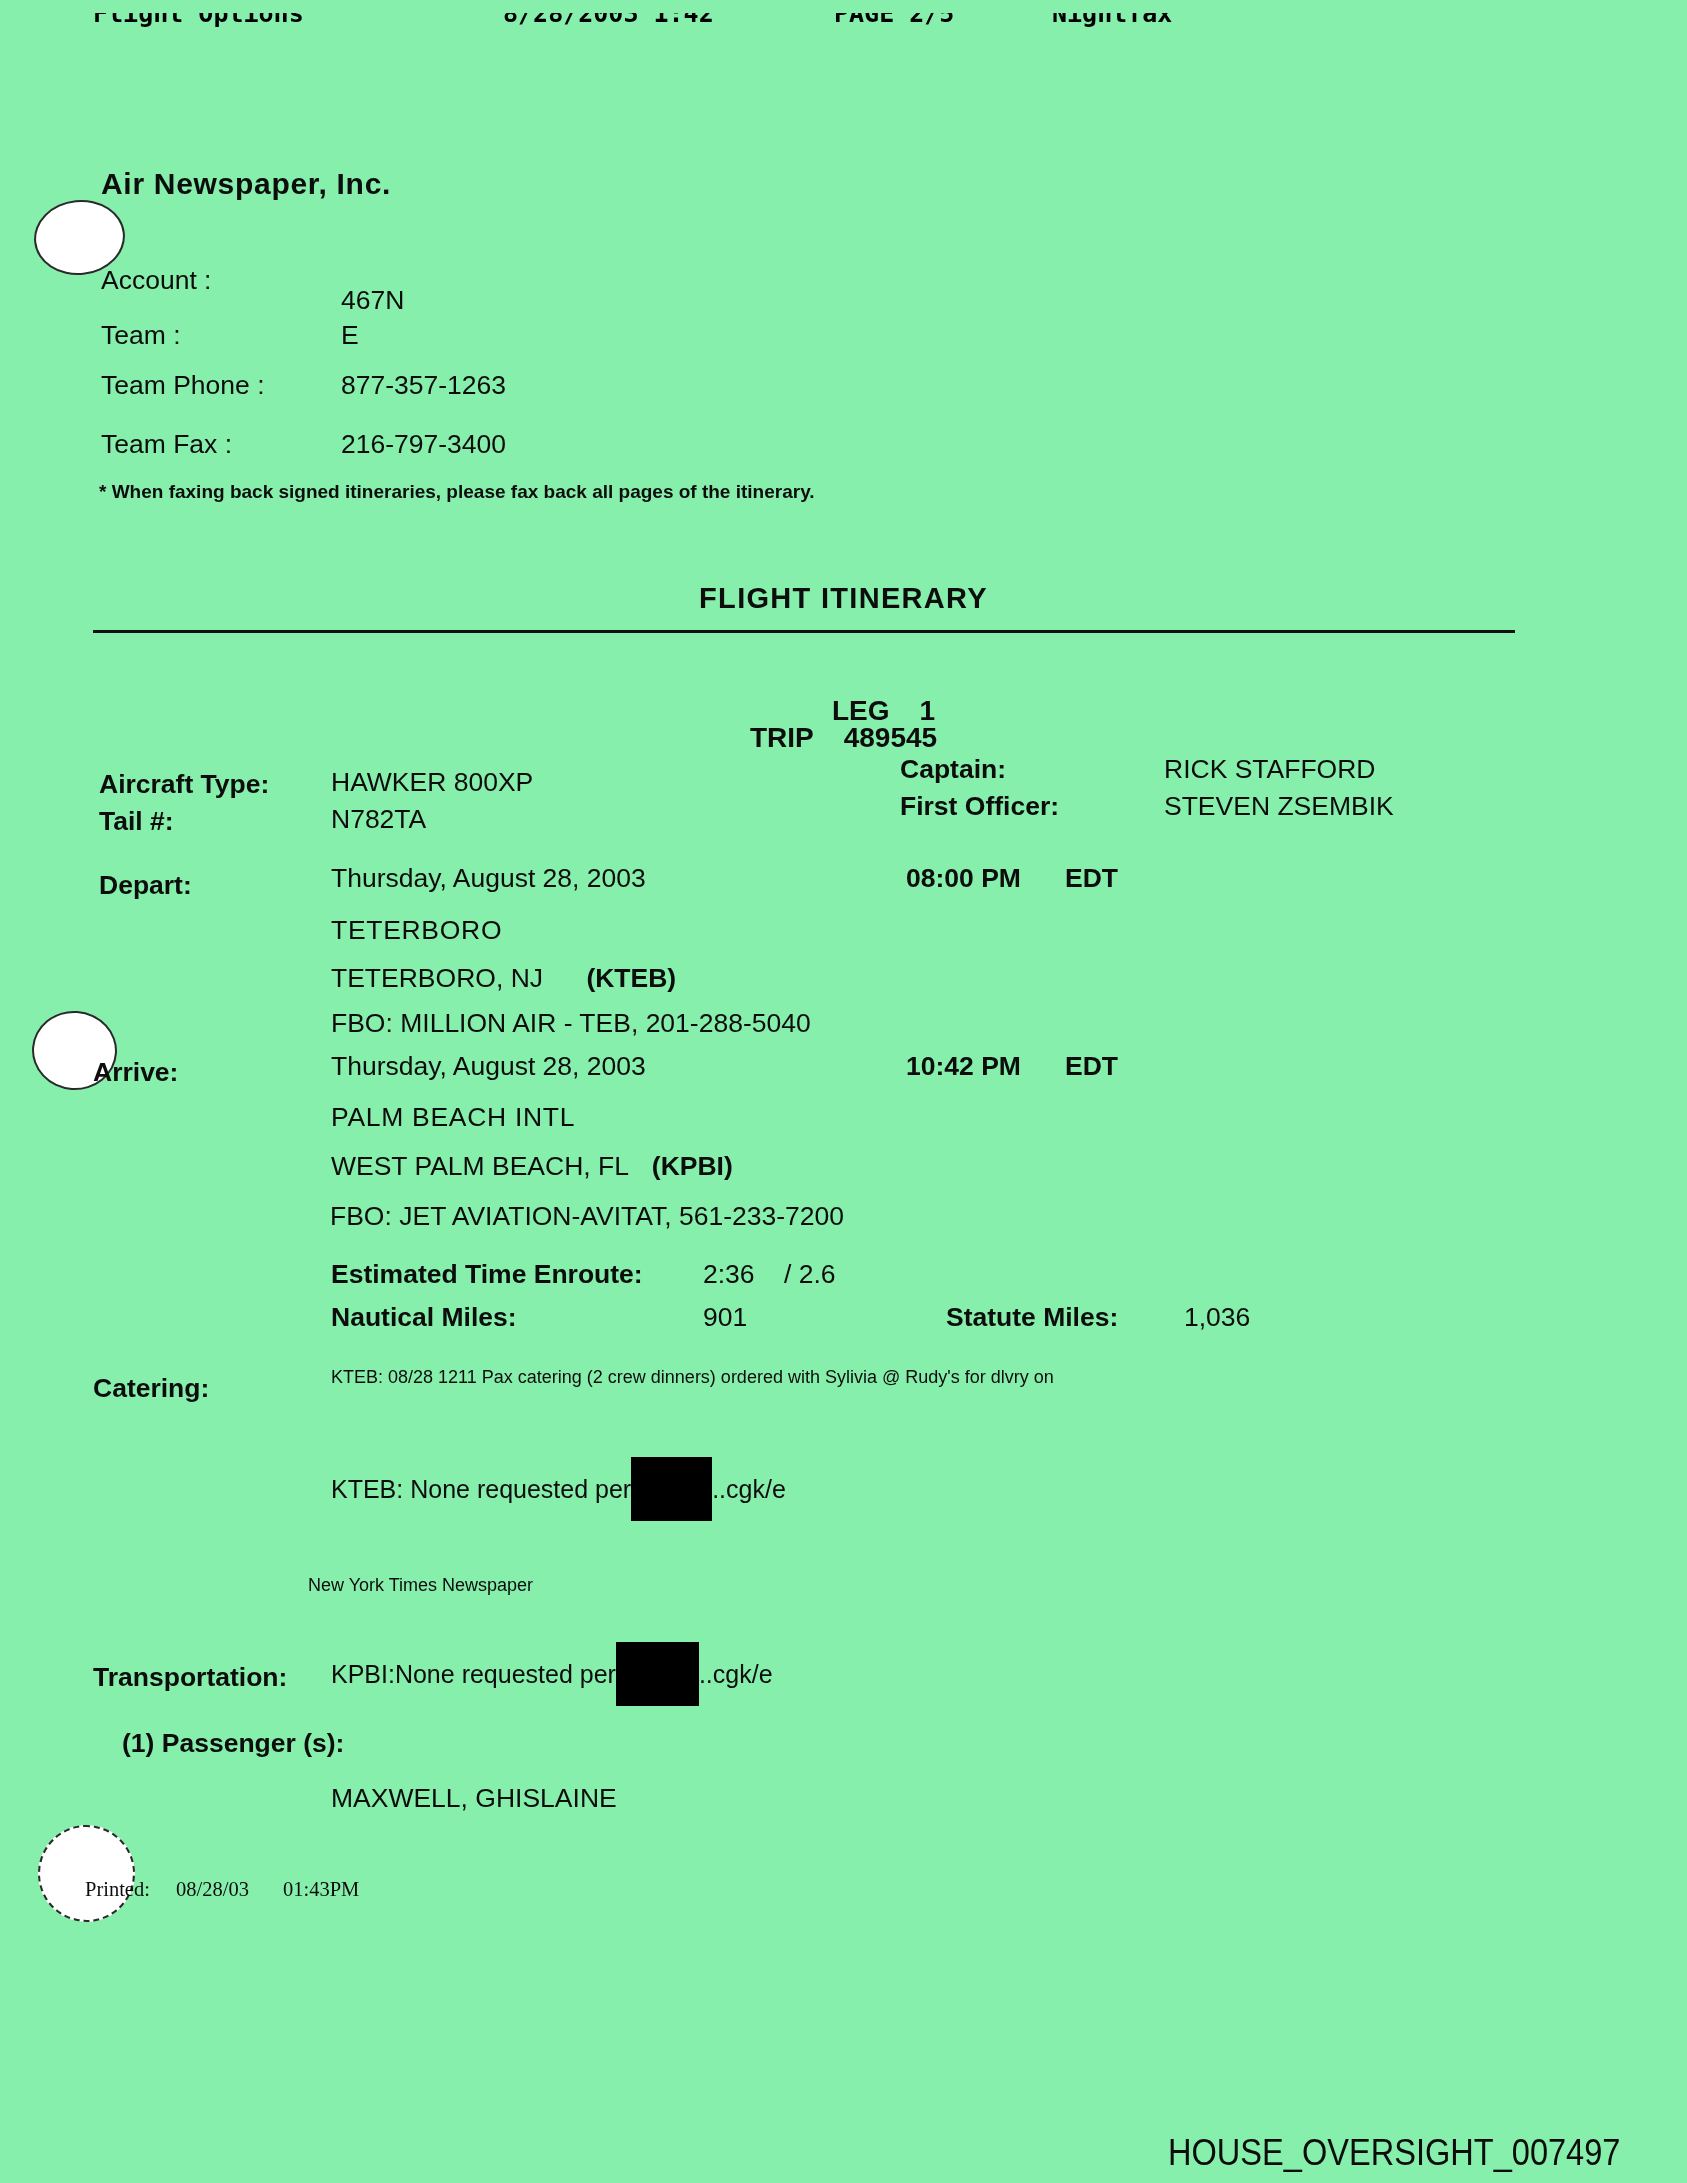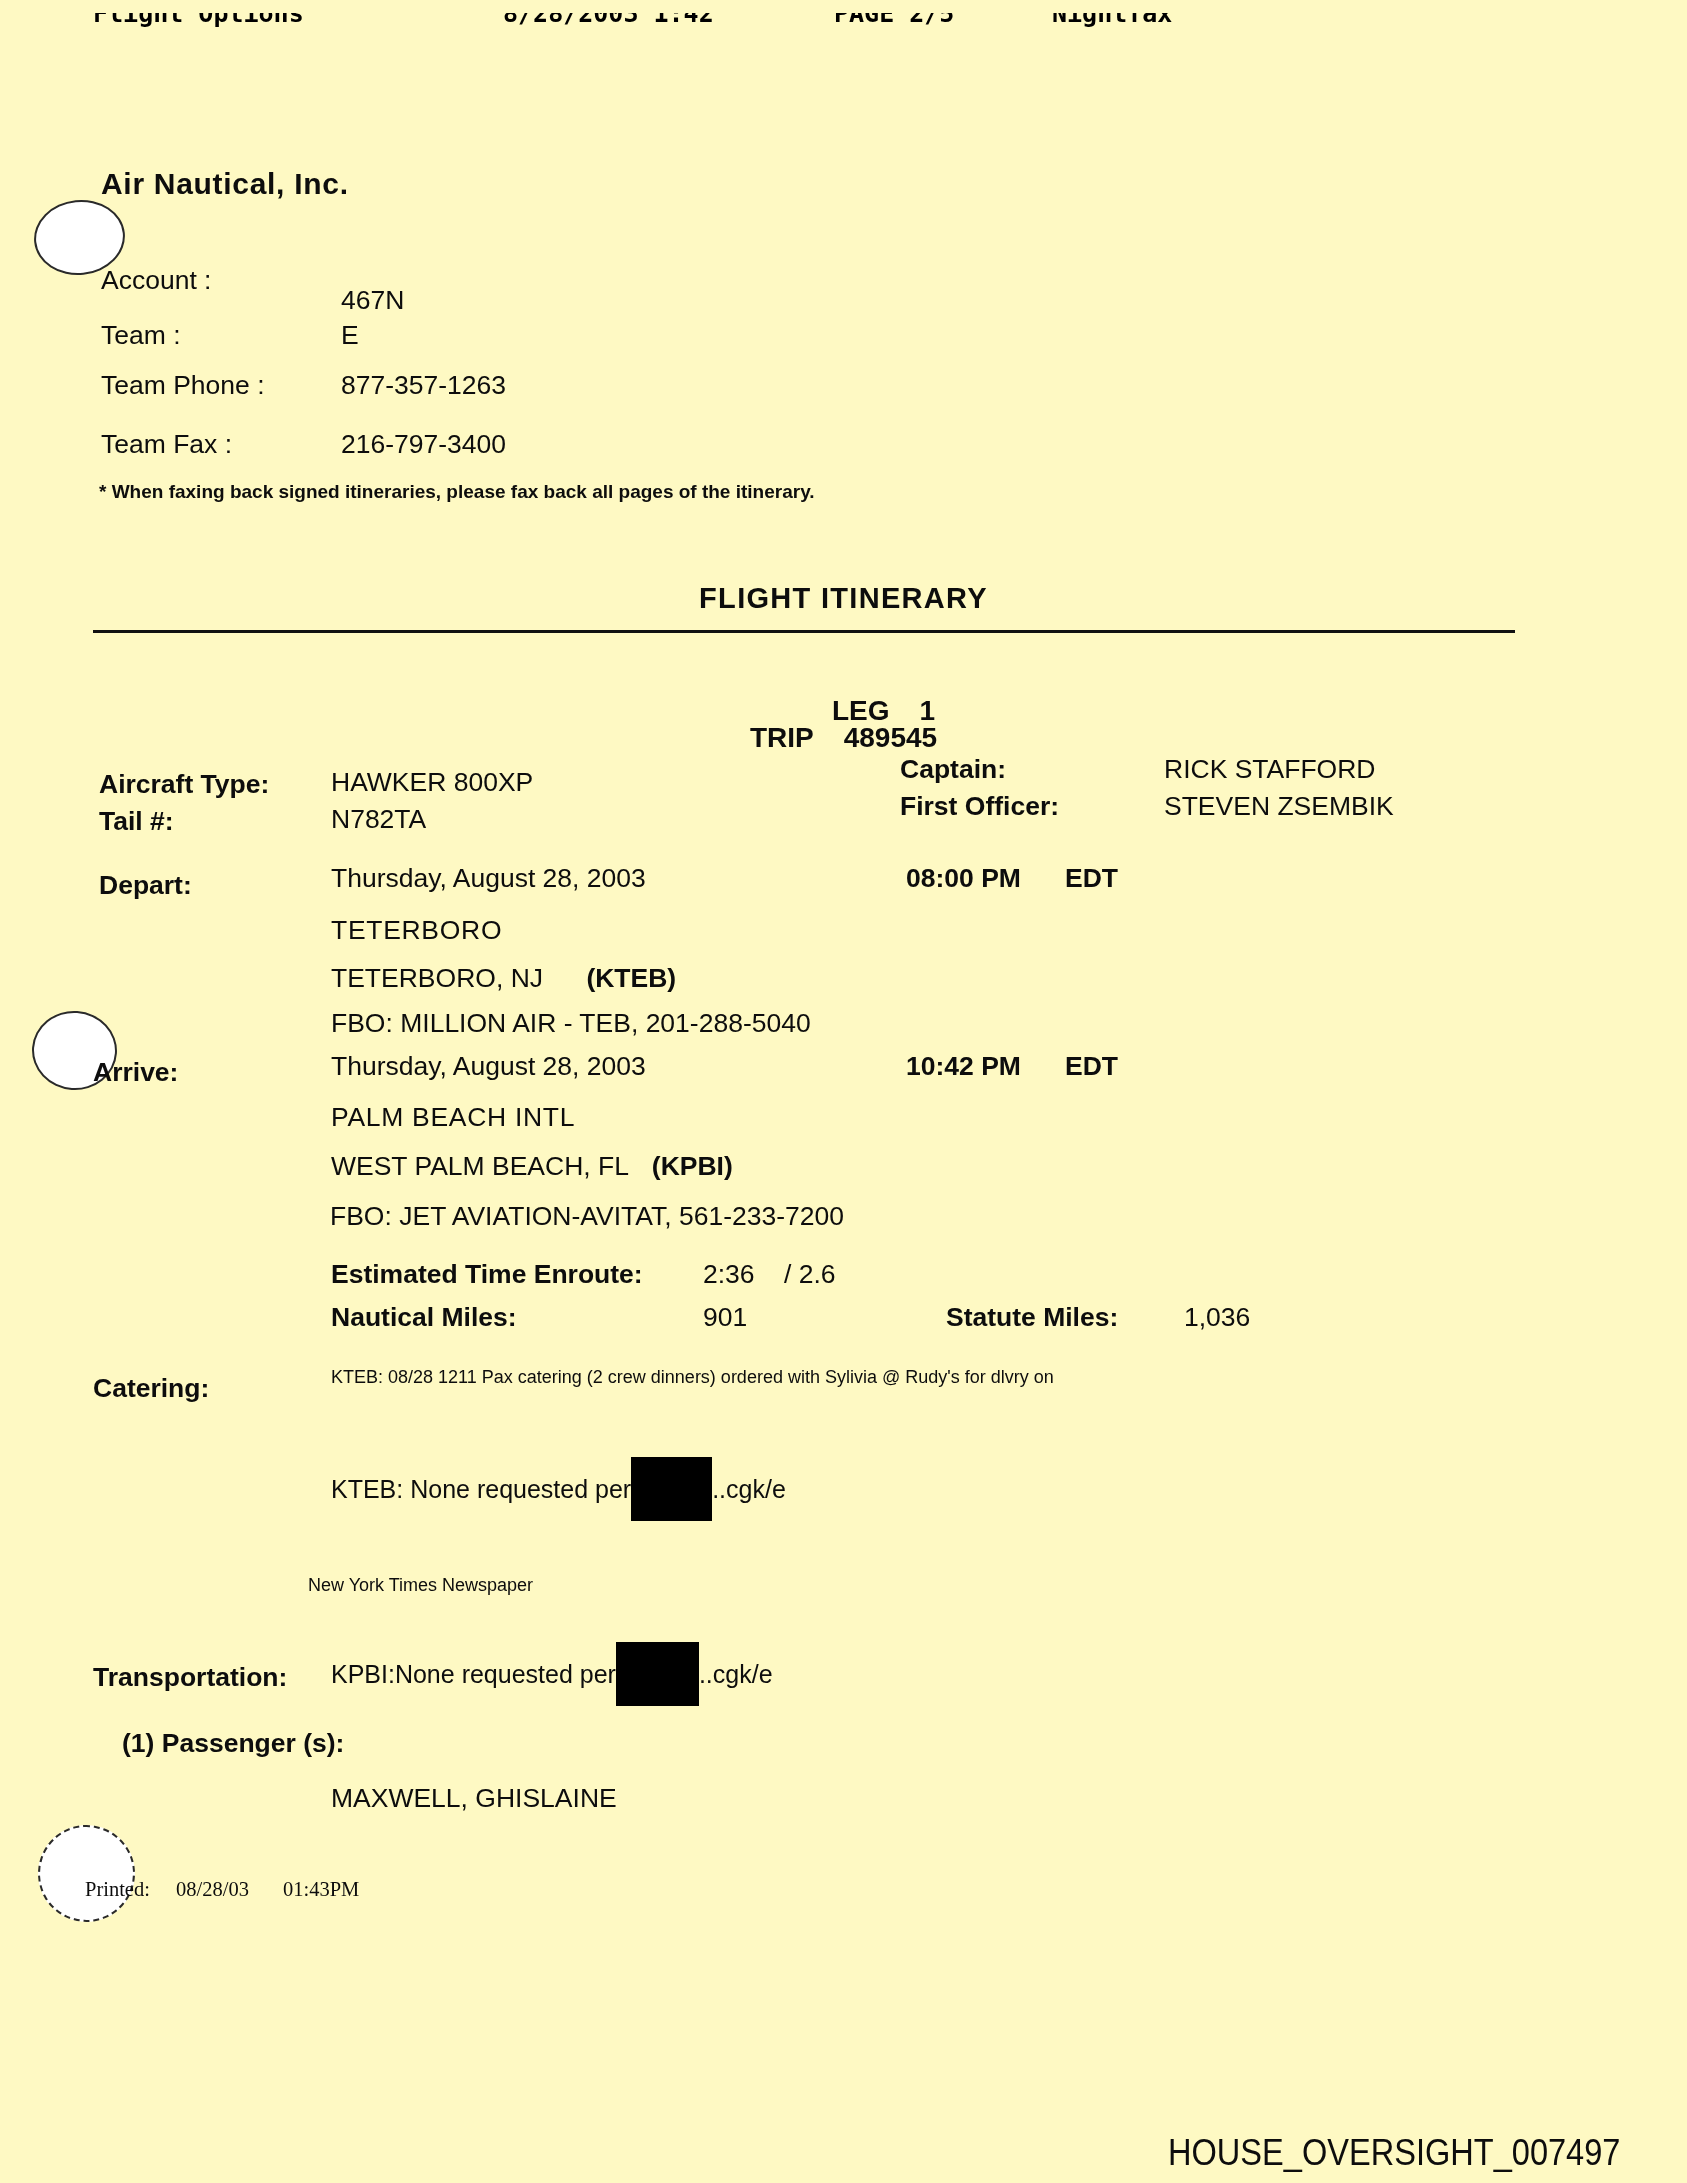--- a/index.html
+++ b/index.html
@@ -1,19 +1,19 @@
 <!DOCTYPE html>
 <html style="font-size:10.6px"><head>
 <meta charset="utf-8">
 <style>
   html,body{margin:0;padding:0;background:#e8e8e8;}
   .page{
     position:relative;
     width:1687px;height:2183px;
-    background:#fef9c3;
+    background:#86efac;
     font-family:"Liberation Sans",sans-serif;
     color:#0d0d0d;
     overflow:hidden;
   }
   .abs{position:absolute;white-space:nowrap;}
   .b{font-weight:bold;}
 
   
   .faxline{position:absolute;top:13.2px;left:0;width:100%;height:18px;overflow:hidden;}
   .faxline span{position:absolute;top:-14.6px;font-size:25px;font-weight:bold;
@@ -53,21 +53,21 @@
     <span style="left:93px">Flight Options</span>
     <span style="left:503px">8/28/2003 1:42</span>
     <span style="left:834px">PAGE 2/5</span>
     <span style="left:1052px">Nightfax</span>
   </div>
 
   <div class="punch" style="left:34px;top:200px;width:87px;height:71px;transform:rotate(-6deg);"></div>
   <div class="punch" style="left:32px;top:1011px;width:81px;height:75px;transform:rotate(4deg);"></div>
   <div class="punch" style="left:38px;top:1825px;width:93px;height:93px;transform:rotate(-3deg);border-style:dashed;"></div>
 
-  <div class="abs company-name" style="left:101px;top:167px;">Air Nautical, Inc.</div>
+  <div class="abs company-name" style="left:101px;top:167px;">Air Newspaper, Inc.</div>
 
   <div class="abs field-label" style="left:101px;top:265px;">Account :</div>
   <div class="abs field-value" style="left:341px;top:265px;margin-top:20px;">467N</div>
 
   <div class="abs field-label" style="left:101px;top:320px;">Team :</div>
   <div class="abs field-value" style="left:341px;top:320px;">E</div>
 
   <div class="abs field-label" style="left:101px;top:370px;">Team Phone :</div>
   <div class="abs field-value" style="left:341px;top:370px;">877-357-1263</div>
 

